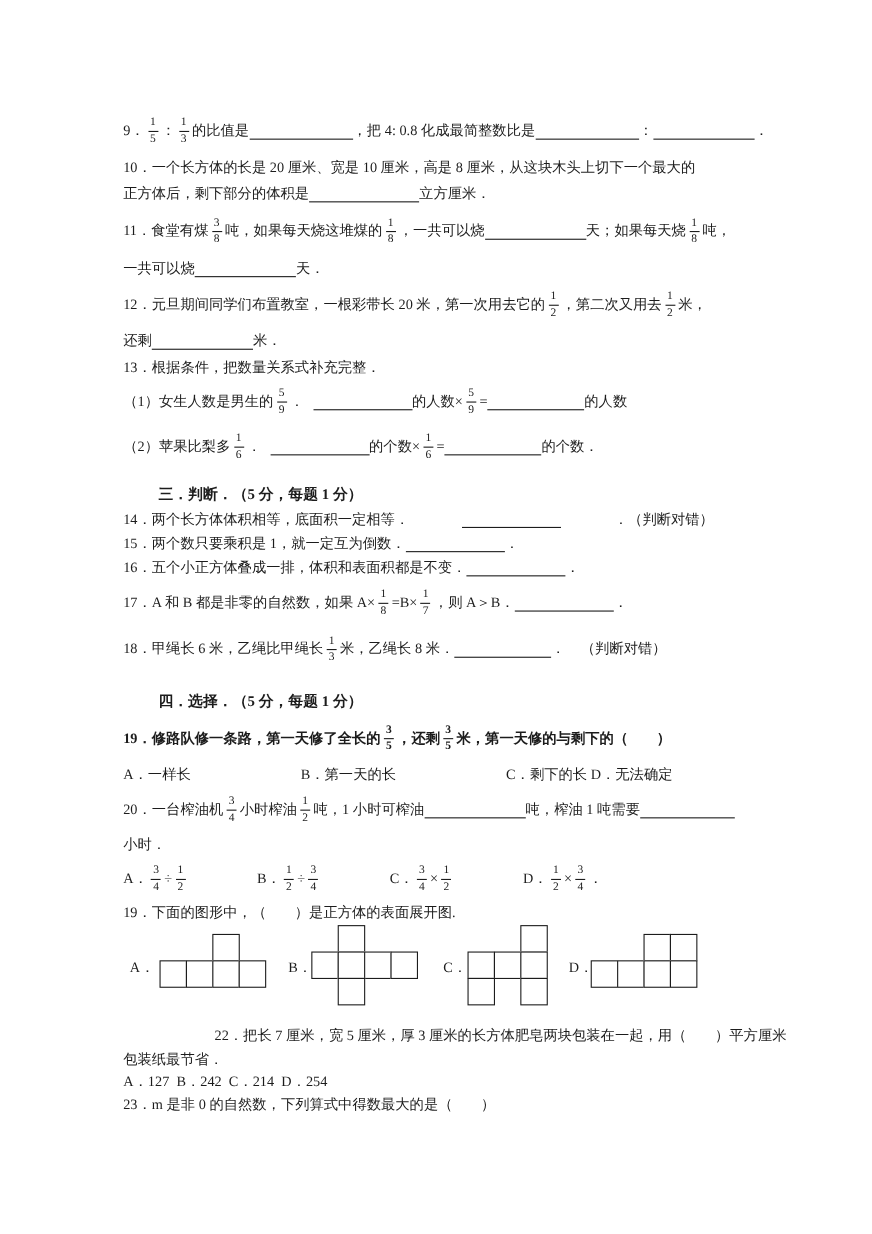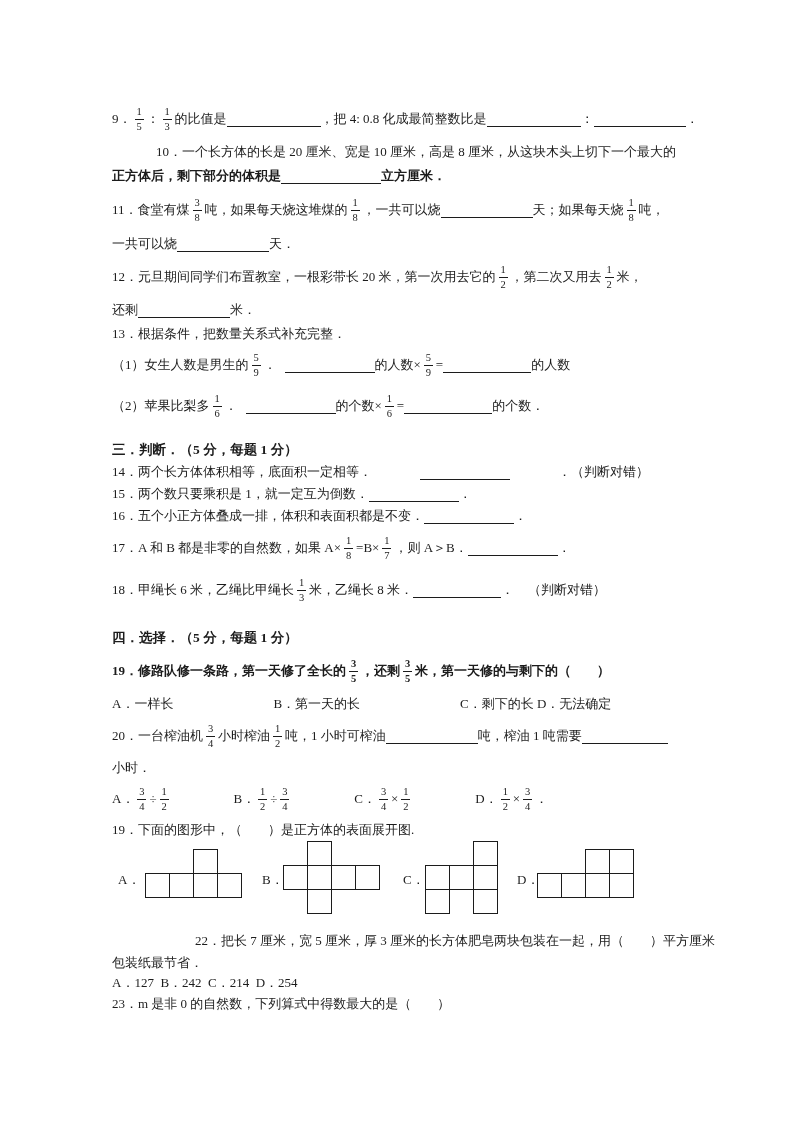--- a/index.html
+++ b/index.html
@@ -1,40 +1,40 @@
 <!DOCTYPE html>
 <html><head>
 <meta charset="utf-8">
 <style>
   html,body{margin:0;padding:0;background:#ffffff;}
   body{width:793px;height:1122px;overflow:hidden;
        font-family:"Liberation Serif","DejaVu Serif",serif;color:#1c1c1c;}
   #doc{padding:97px 78px 0 112px;box-sizing:border-box;width:793px;}
   .line{display:flex;align-items:center;white-space:pre;font-size:13px;}
-  .line.bold{font-weight:bold;font-size:13.5px;}
+  .line.bold{font-weight:bold;font-size:13.5px;margin-left:32px;}
   .txt{display:inline-block;}
   .blank{display:inline-block;height:15px;border-bottom:1px solid #1c1c1c;}
   .hgap{display:inline-block;height:1px;}
   .frac{display:inline-flex;flex-direction:column;align-items:center;
         font-size:10.5px;line-height:1.12;margin:0 3px;}
   .frac .bar{width:9px;height:1px;background:#1c1c1c;margin:1px 0;}
   .figrow{position:relative;width:100%;}
   .figlabel{position:absolute;font-size:13px;}
   .net{position:absolute;}
   .cell{position:absolute;width:25px;height:25px;border:1px solid #1c1c1c;
         box-sizing:border-box;background:#ffffff;}
   .vspacer{width:100%;}
 </style>
 </head>
 <body>
 
 <div id="doc">
     <div class="line" style="height: 44px;"><span class="txt">9．</span><span class="frac"><span class="num">1</span><span class="bar"></span><span class="den">5</span></span><span class="txt">：</span><span class="frac"><span class="num">1</span><span class="bar"></span><span class="den">3</span></span><span class="txt">的比值是</span><span class="blank" style="width: 94px;"></span><span class="txt">，把 4: 0.8 化成最简整数比是</span><span class="blank" style="width: 94px;"></span><span class="txt">：</span><span class="blank" style="width: 92px;"></span><span class="txt">．</span></div>
-    <div class="line" style="height: 22px; margin-left: 44px;"><span class="txt">10．一个长方体的长是 20 厘米、宽是 10 厘米，高是 8 厘米，从这块木头上切下一个最大的</span></div>
-    <div class="line" style="height: 26px; font-weight: bold;"><span class="txt">正方体后，剩下部分的体积是</span><span class="blank" style="width: 100px;"></span><span class="txt">立方厘米．</span></div>
+    <div class="line" style="height: 22px;"><span class="txt">10．一个长方体的长是 20 厘米、宽是 10 厘米，高是 8 厘米，从这块木头上切下一个最大的</span></div>
+    <div class="line" style="height: 26px;"><span class="txt">正方体后，剩下部分的体积是</span><span class="blank" style="width: 100px;"></span><span class="txt">立方厘米．</span></div>
     <div class="line" style="height: 42px;"><span class="txt">11．食堂有煤</span><span class="frac"><span class="num">3</span><span class="bar"></span><span class="den">8</span></span><span class="txt">吨，如果每天烧这堆煤的</span><span class="frac"><span class="num">1</span><span class="bar"></span><span class="den">8</span></span><span class="txt">，一共可以烧</span><span class="blank" style="width: 92px;"></span><span class="txt">天；如果每天烧</span><span class="frac"><span class="num">1</span><span class="bar"></span><span class="den">8</span></span><span class="txt">吨，</span></div>
     <div class="line" style="height: 26px;"><span class="txt">一共可以烧</span><span class="blank" style="width: 92px;"></span><span class="txt">天．</span></div>
     <div class="line" style="height: 40px;"><span class="txt">12．元旦期间同学们布置教室，一根彩带长 20 米，第一次用去它的</span><span class="frac"><span class="num">1</span><span class="bar"></span><span class="den">2</span></span><span class="txt">，第二次又用去</span><span class="frac"><span class="num">1</span><span class="bar"></span><span class="den">2</span></span><span class="txt">米，</span></div>
     <div class="line" style="height: 26px;"><span class="txt">还剩</span><span class="blank" style="width: 92px;"></span><span class="txt">米．</span></div>
     <div class="line" style="height: 22px;"><span class="txt">13．根据条件，把数量关系式补充完整．</span></div>
     <div class="line" style="height: 40px;"><span class="txt">（1）女生人数是男生的</span><span class="frac"><span class="num">5</span><span class="bar"></span><span class="den">9</span></span><span class="txt">．</span><span class="hgap" style="width: 8px;"></span><span class="blank" style="width: 90px;"></span><span class="txt">的人数×</span><span class="frac"><span class="num">5</span><span class="bar"></span><span class="den">9</span></span><span class="txt">=</span><span class="blank" style="width: 88px;"></span><span class="txt">的人数</span></div>
     <div class="line" style="height: 42px;"><span class="txt">（2）苹果比梨多</span><span class="frac"><span class="num">1</span><span class="bar"></span><span class="den">6</span></span><span class="txt">．</span><span class="hgap" style="width: 8px;"></span><span class="blank" style="width: 90px;"></span><span class="txt">的个数×</span><span class="frac"><span class="num">1</span><span class="bar"></span><span class="den">6</span></span><span class="txt">=</span><span class="blank" style="width: 88px;"></span><span class="txt">的个数．</span></div>
     <div class="vspacer" style="height: 12px;"></div>
     <div class="line bold" style="height: 22px;"><span class="txt">三．判断．（5 分，每题 1 分）</span></div>
     <div class="line" style="height: 22px; gap: 48px;"><span class="txt">14．两个长方体体积相等，底面积一定相等．</span><span class="blank" style="width: 90px;"></span><span class="txt">．（判断对错）</span></div>

